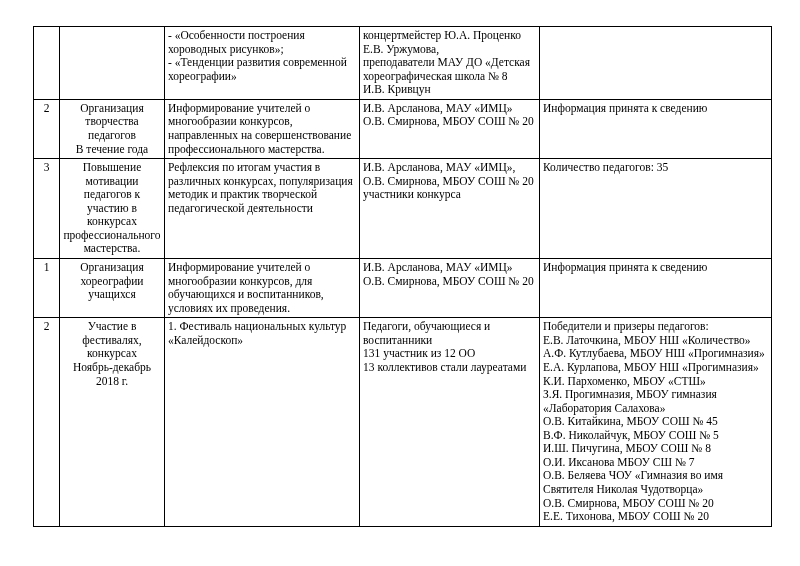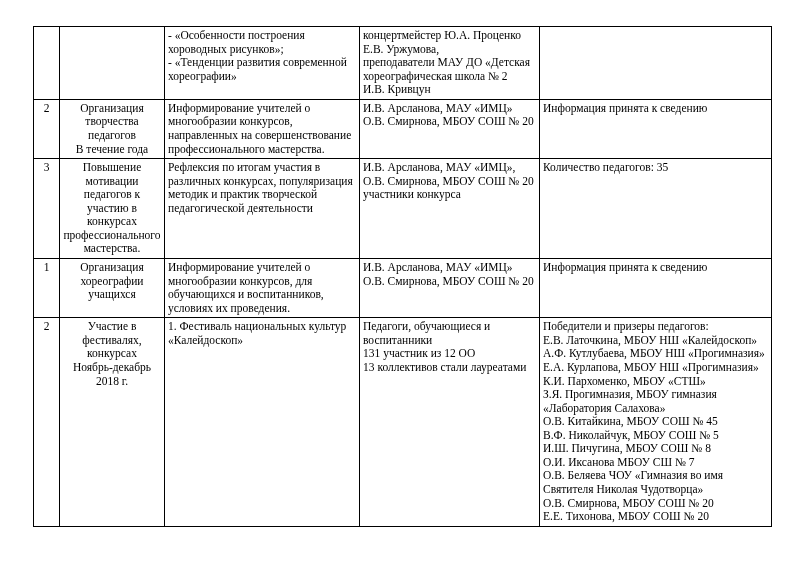--- a/index.html
+++ b/index.html
@@ -73,21 +73,21 @@
       <tr>
         <td class="c-center"></td>
         <td class="c-center"></td>
         <td class="c-left">
           <p class="l">- «Особенности построения хороводных рисунков»;</p>
           <p class="l">- «Тенденции развития современной хореографии»</p>
         </td>
         <td class="c-left">
           <p class="l">концертмейстер Ю.А. Проценко</p>
           <p class="l">Е.В. Уржумова,</p>
-          <p class="l">преподаватели МАУ ДО «Детская хореографическая школа № 2</p>
+          <p class="l">преподаватели МАУ ДО «Детская хореографическая школа № 8</p>
           <p class="l">И.В. Кривцун</p>
         </td>
         <td class="c-left"></td>
       </tr>
 
       <tr>
         <td class="c-center">2</td>
         <td class="c-center">
           <p class="l">Организация творчества педагогов</p>
           <p class="l">В течение года</p>
@@ -149,21 +149,21 @@
         <td class="c-left">
           <p class="l">1.  Фестиваль национальных культур «Калейдоскоп»</p>
         </td>
         <td class="c-left">
           <p class="l">Педагоги, обучающиеся и воспитанники</p>
           <p class="l">131 участник из 12 ОО</p>
           <p class="l">13 коллективов стали лауреатами</p>
         </td>
         <td class="c-left">
           <p class="l winners-title">Победители и призеры педагогов:</p>
-          <p class="l">Е.В. Латочкина, МБОУ НШ «Калейдоскоп»</p>
+          <p class="l">Е.В. Латочкина, МБОУ НШ «Количество»</p>
           <p class="l">А.Ф. Кутлубаева, МБОУ НШ «Прогимназия»</p>
           <p class="l">Е.А. Курлапова, МБОУ НШ «Прогимназия»</p>
           <p class="l">К.И. Пархоменко, МБОУ «СТШ»</p>
           <p class="l">З.Я. Прогимназия, МБОУ гимназия «Лаборатория Салахова»</p>
           <p class="l">О.В. Китайкина, МБОУ СОШ № 45</p>
           <p class="l">В.Ф. Николайчук, МБОУ СОШ № 5</p>
           <p class="l">И.Ш. Пичугина, МБОУ СОШ № 8</p>
           <p class="l">О.И. Иксанова МБОУ СШ № 7</p>
           <p class="l">О.В. Беляева ЧОУ «Гимназия во имя Святителя Николая Чудотворца»</p>
           <p class="l">О.В. Смирнова, МБОУ СОШ № 20</p>

